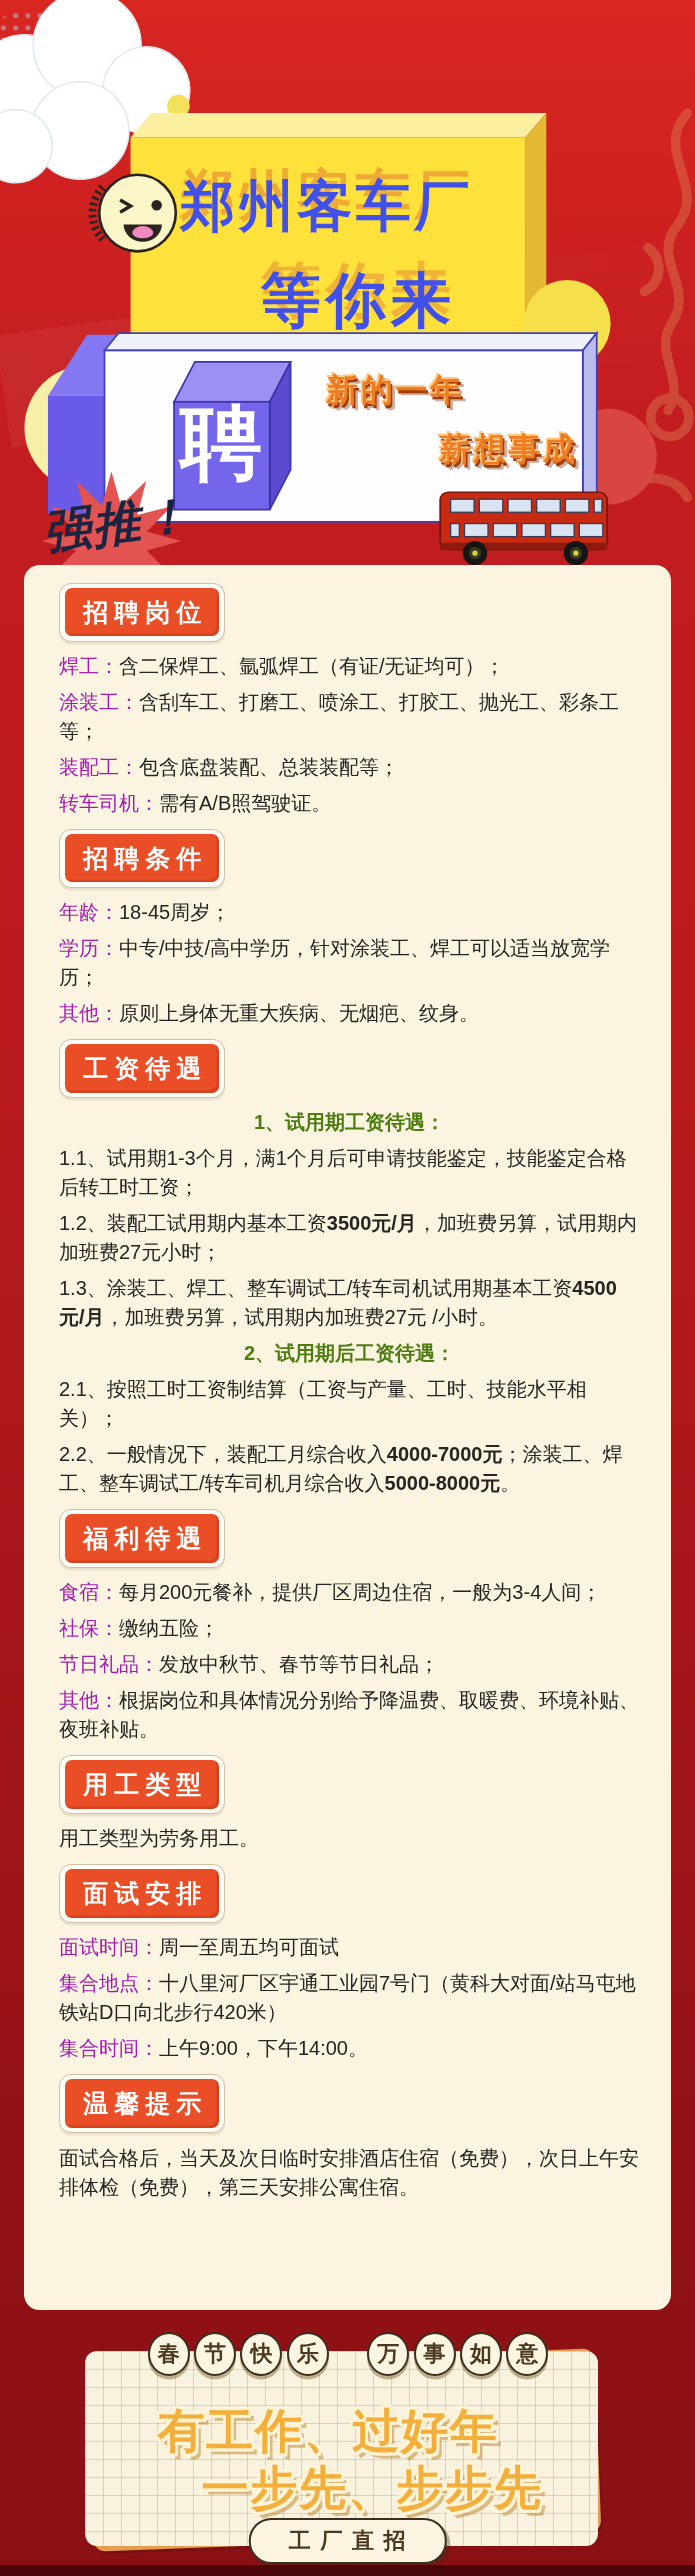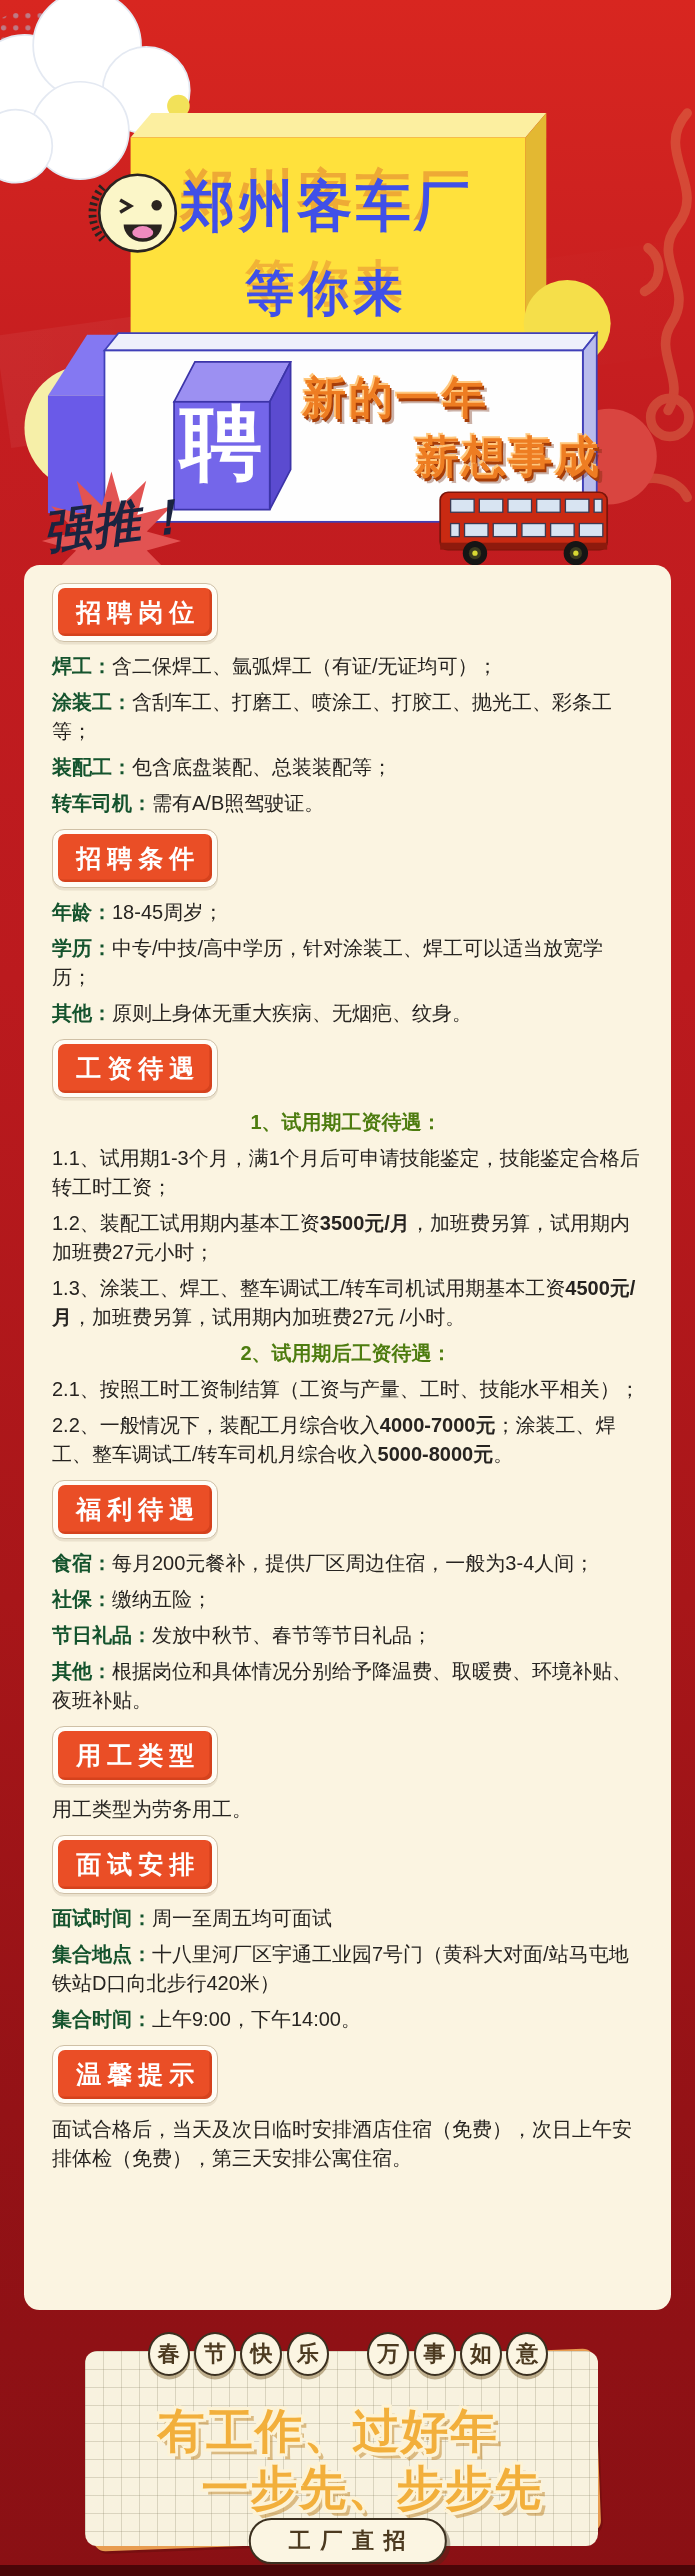--- a/index.html
+++ b/index.html
@@ -7,39 +7,39 @@
     font-family:"Liberation Sans","DejaVu Sans",sans-serif;
     background:linear-gradient(180deg,#d82620 0%,#c41d20 16%,#bb1a1e 38%,#a81619 62%,#941216 82%,#8a1014 100%);}
   .poster::before{content:"";position:absolute;left:0;top:287px;width:696px;height:113px;
     background:linear-gradient(100deg,rgba(255,255,255,.05),rgba(255,255,255,0));transform:rotate(-8deg);}
   
   .hero{position:absolute;left:0;top:0;width:600px;height:574px;}
   .hero svg{position:absolute;left:0;top:0;}
   .hero-text{position:absolute;text-align:center;font-weight:900;}
   .title1{left:130px;top:170px;width:393px;font-size:55px;color:#4050e8;letter-spacing:3.5px;
     text-shadow:0 -11.3px 0 rgba(199,44,40,.30);}
-  .title2{left:130px;top:261px;width:393px;font-size:49px;color:#4050e8;letter-spacing:5.2px;
-    text-shadow:0 -9.6px 0 rgba(199,44,40,.25);}
-  .slogan{color:#ee7d22;font-size:44px;letter-spacing:2.6px;
+  .title2{left:130px;top:261px;width:393px;font-size:60px;color:#4050e8;letter-spacing:5.2px;
+    text-shadow:0 -9.6px 0 rgba(199,44,40,.25);padding-left:32px;}
+  .slogan{color:#ee7d22;font-size:32px;letter-spacing:2.6px;
     text-shadow:-1.7px -1.7px 0 #ffc87e,1.7px 2.6px 0 #a63d08,4.3px 5.2px 0 rgba(110,35,5,.35);}
   .slogan1{left:265px;top:369px;width:261px;}
   .slogan2{left:365px;top:428px;width:287px;}
   .hire-char{left:174px;top:402px;width:94px;font-size:82px;color:#ffffff;line-height:1;}
   .stamp{left:30px;top:492px;width:174px;font-size:48px;color:#1b2440;font-style:italic;
     transform:rotate(-7deg);letter-spacing:1.7px;}
   
   .card{position:absolute;left:24px;top:565px;width:647px;height:1745px;background:#fbf4e1;
-    border-radius:15.7px;padding:14px 31px 0 28px;box-sizing:border-box;overflow:hidden;}
+    border-radius:15.7px;padding:14px 31px 0 35px;box-sizing:border-box;overflow:hidden;}
   .badge-wrap{display:inline-block;background:#fffdf6;border:1.7px solid #cfc0a6;border-radius:12px;
     padding:4.3px 5.2px;margin:3.5px 0 10.4px 0;box-shadow:0 2.6px 0 rgba(90,60,30,.10);}
   .badge{display:inline-block;background:#ea4e26;color:#ffffff;font-size:25px;font-weight:800;
     letter-spacing:6px;padding:7.8px 12px 7.8px 18px;border-radius:7px;
     box-shadow:inset -2.6px -2.6px 0 rgba(150,30,5,.25);}
   .row{margin:0 0 7px 0;font-size:20px;line-height:1.45;color:#262320;font-weight:500;}
-  .row b{font-weight:700;color:#14532d;}
+  .row b{font-weight:400;color:#a21caf;}
   .row .num{font-weight:800;}
   .row.h{font-weight:800;color:#4d7c0f;text-align:center;}
   section{display:block;}
   
   .footer{position:absolute;left:0;top:2311px;width:696px;height:265px;}
   .back-panel{position:absolute;left:90px;top:47px;width:508px;height:184px;background:#e89c50;
     border-radius:12px;transform:rotate(-2.2deg);box-shadow:1.7px 2.6px 0 rgba(60,10,5,.25);}
   .note-card{position:absolute;left:85px;top:40px;width:513px;height:195px;border-radius:12px;
     background-color:#f8f2df;
     background-image:linear-gradient(rgba(141,133,106,.28) 0.9px,transparent 0.9px),

